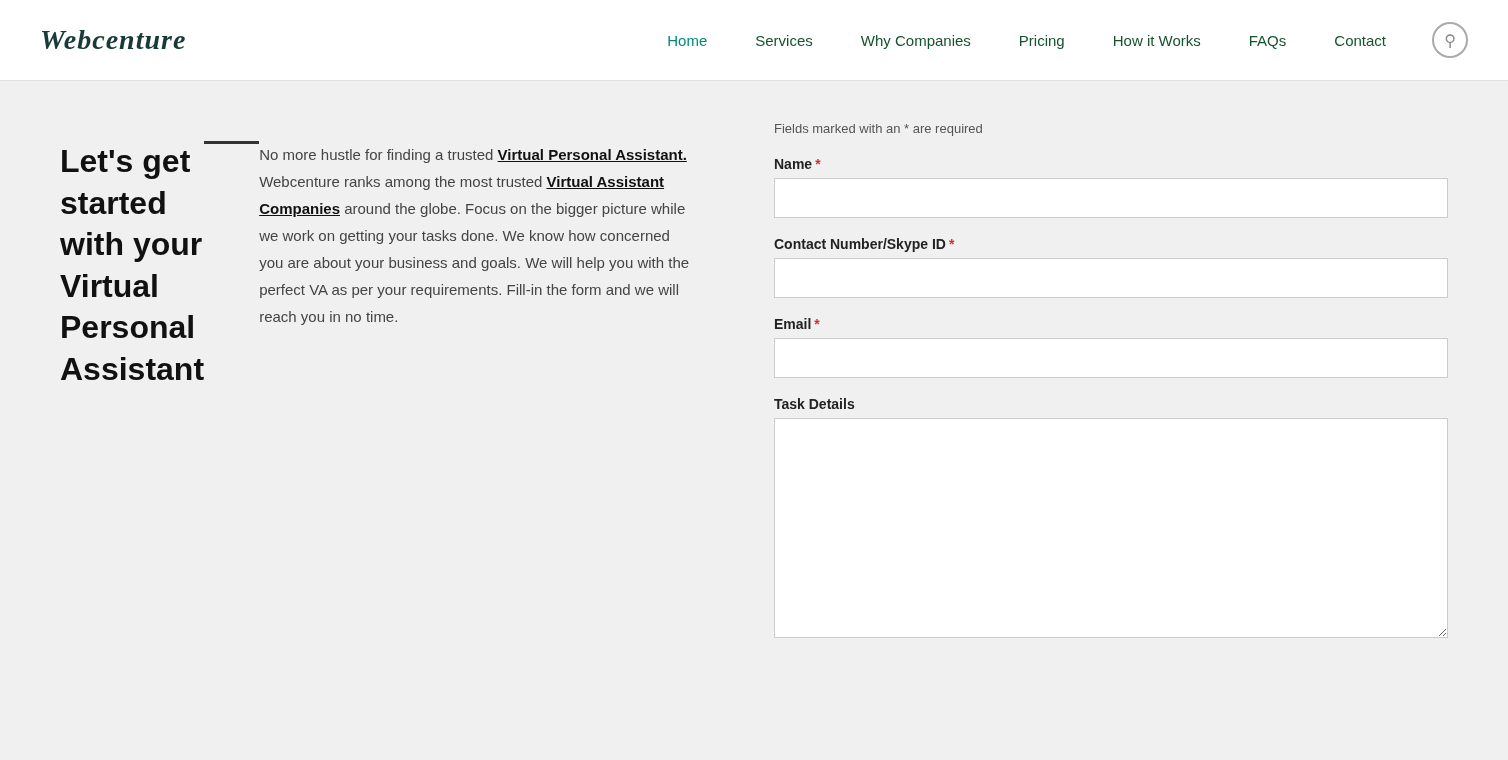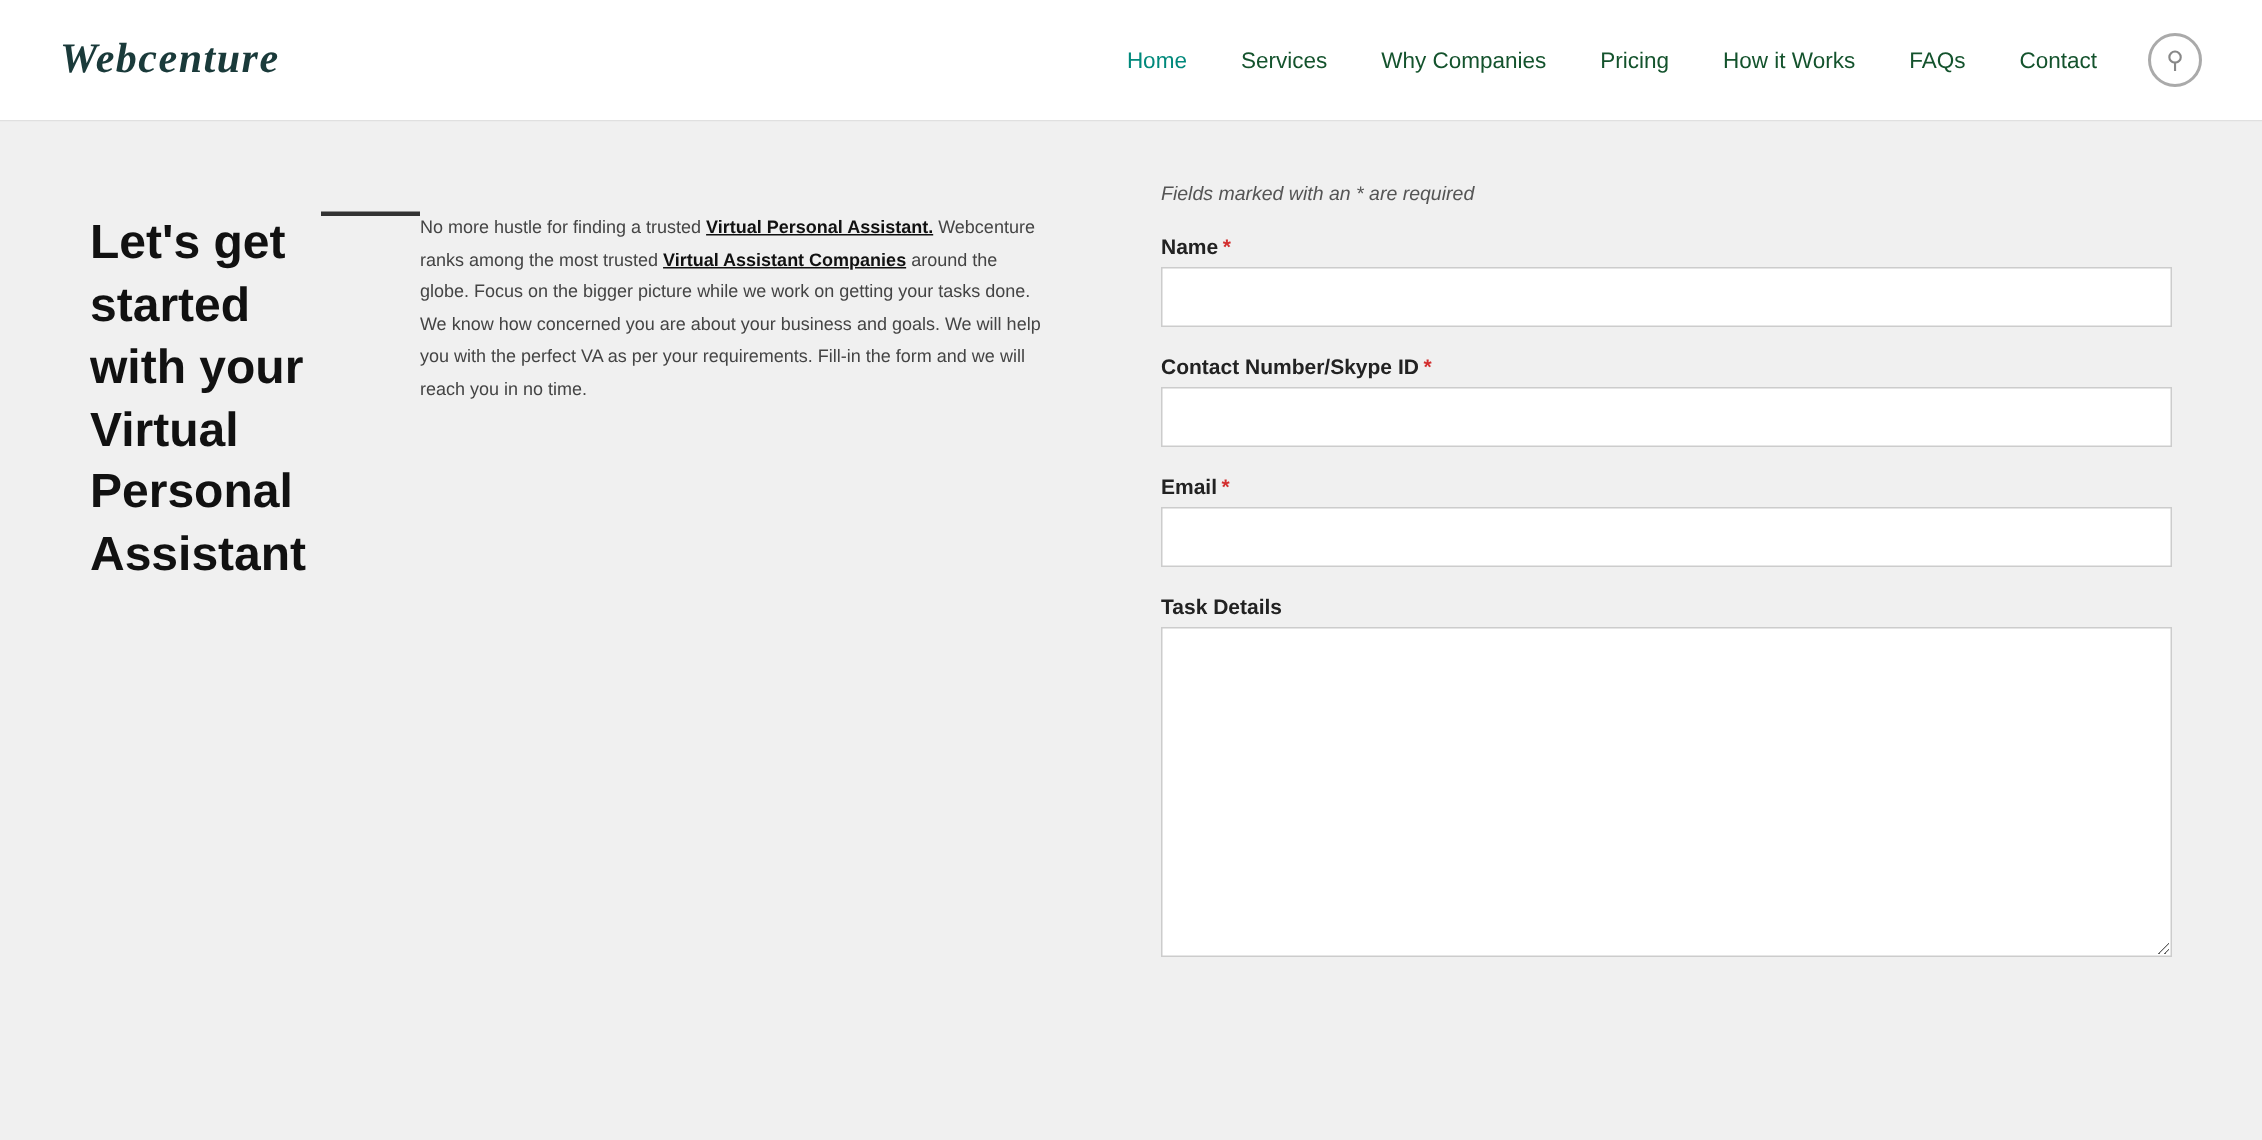--- a/index.html
+++ b/index.html
@@ -32,21 +32,21 @@
       font-style: italic;
       font-size: 28px;
       color: #1a3a3a;
       font-weight: bold;
       letter-spacing: 1px;
     }
 
     nav {
       display: flex;
       align-items: center;
-      gap: 0;
+      gap: 12px;
     }
 
     nav a {
       text-decoration: none;
       color: #14532d;
       font-size: 15px;
       padding: 10px 18px;
       font-weight: 500;
     }
 
@@ -93,21 +93,21 @@
     }
 
     .divider-line {
       width: 340px;
       height: 3px;
       background: #333;
       margin-bottom: 28px;
     }
 
     .hero-description {
-      font-size: 12px;
+      font-size: 15px;
       color: #444;
       line-height: 1.8;
       max-width: 650px;
     }
 
     .hero-description a {
       color: #111;
       font-weight: bold;
       text-decoration: underline;
     }
@@ -118,21 +118,20 @@
       padding: 40px 60px 40px 20px;
       display: flex;
       flex-direction: column;
       justify-content: flex-start;
     }
 
     .form-required-note {
       font-size: 13px;
       color: #555;
       margin-bottom: 20px;
-      font-style: italic;
     }
 
     .form-group {
       margin-bottom: 18px;
     }
 
     .form-label {
       display: block;
       font-size: 14px;
       font-weight: 700;

